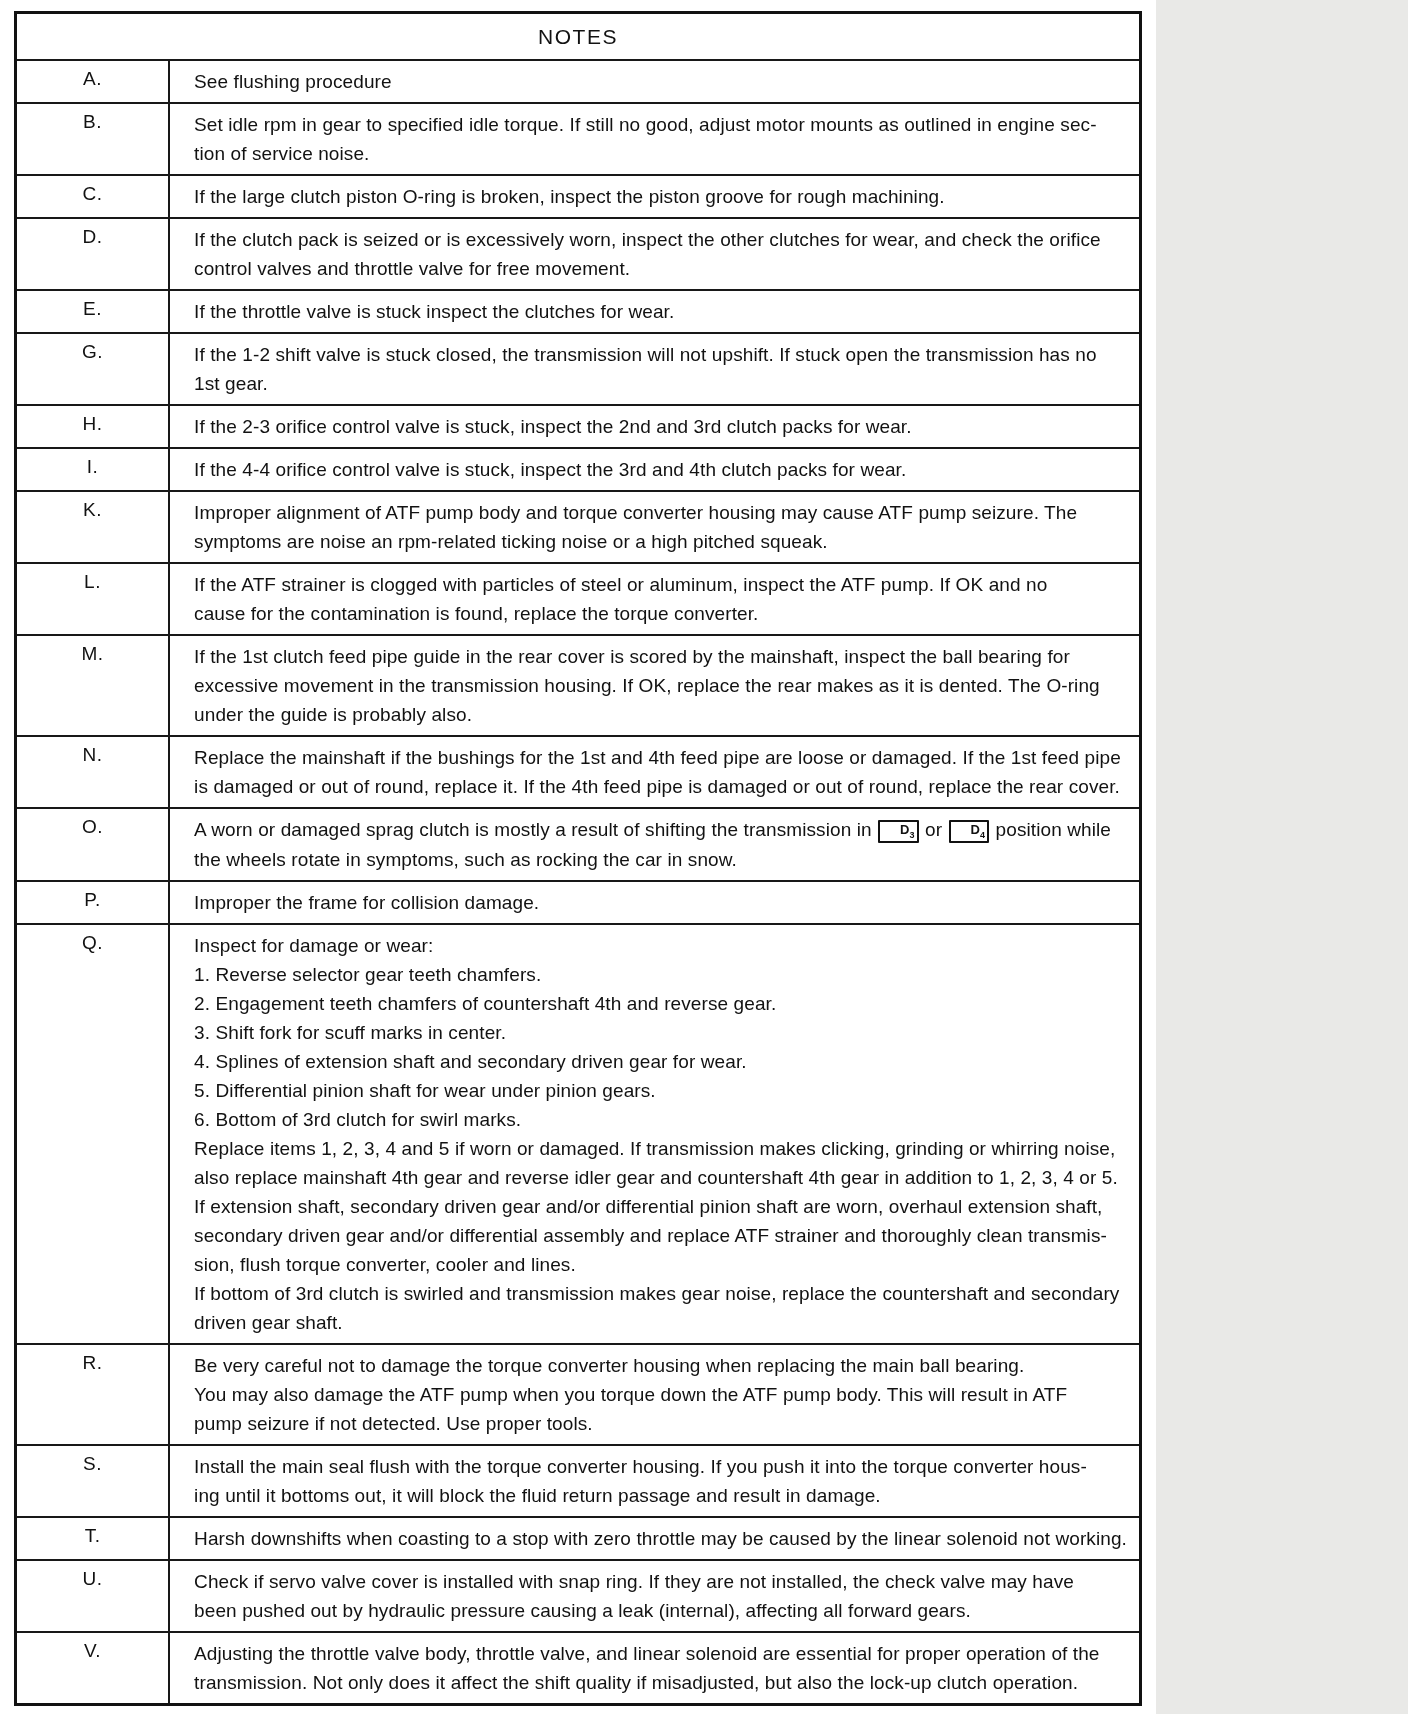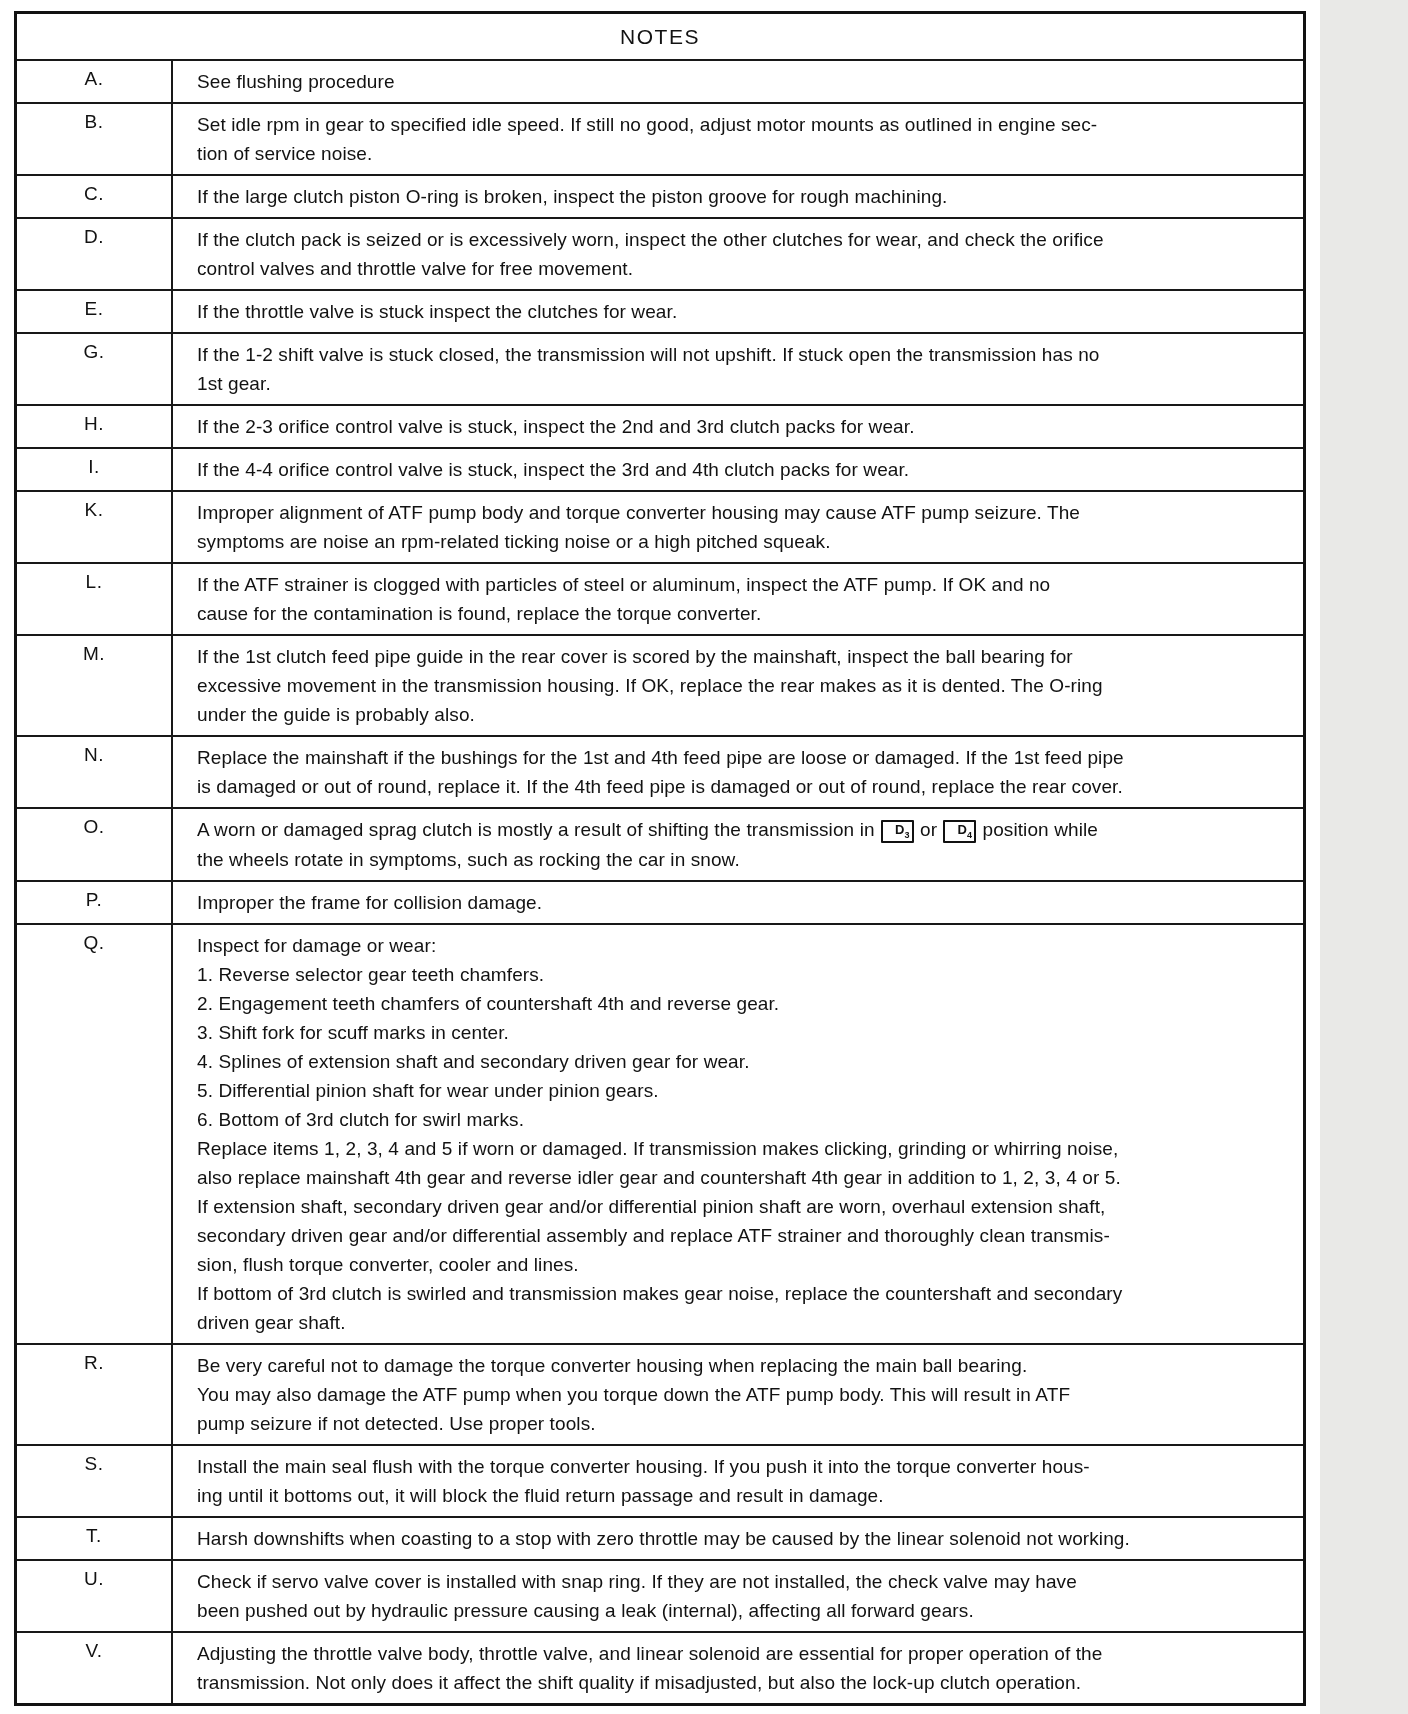--- a/index.html
+++ b/index.html
@@ -1,17 +1,17 @@
 <!DOCTYPE html>
 <html><head>
 <meta charset="utf-8">
 <style>
   html, body { margin: 0; padding: 0; background: #e9e9e7; }
   .page {
-    width: 1320px;
+    width: 1156px;
     height: 1714px;
     box-sizing: border-box;
     background: #ffffff;
     padding: 11px 14px 12px 14px;
     font-family: "Liberation Sans", sans-serif;
     color: #121212;
     overflow: hidden;
   }
   table.notes-table {
     width: 100%;
@@ -49,21 +49,21 @@
     white-space: nowrap;
     letter-spacing: 0.1px;
   }
   .shift-box {
     display: inline-block;
     border: 2px solid #111;
     border-radius: 1px;
     font-weight: 700;
     font-size: 13px;
     line-height: 15px;
-    padding: 0 2px 1px 12px;
+    padding: 0 2px 1px 20px;
     margin: 0 1px;
     vertical-align: baseline;
     position: relative;
     top: -2px;
   }
   .shift-box sub {
     font-size: 9px;
     font-weight: 700;
     line-height: 1;
   }
@@ -83,21 +83,21 @@
     <tbody id="rows-body">
         <tr>
           <td class="label-cell">A.</td>
           <td class="content-cell">
             <div class="line"><span>See flushing procedure</span></div>
           </td>
         </tr>
         <tr>
           <td class="label-cell">B.</td>
           <td class="content-cell">
-            <div class="line"><span>Set idle rpm in gear to specified idle speed. If still no good, adjust motor mounts as outlined in engine sec-</span></div>
+            <div class="line"><span>Set idle rpm in gear to specified idle torque. If still no good, adjust motor mounts as outlined in engine sec-</span></div>
             <div class="line"><span>tion of service noise.</span></div>
           </td>
         </tr>
         <tr>
           <td class="label-cell">C.</td>
           <td class="content-cell">
             <div class="line"><span>If the large clutch piston O-ring is broken, inspect the piston groove for rough machining.</span></div>
           </td>
         </tr>
         <tr>

